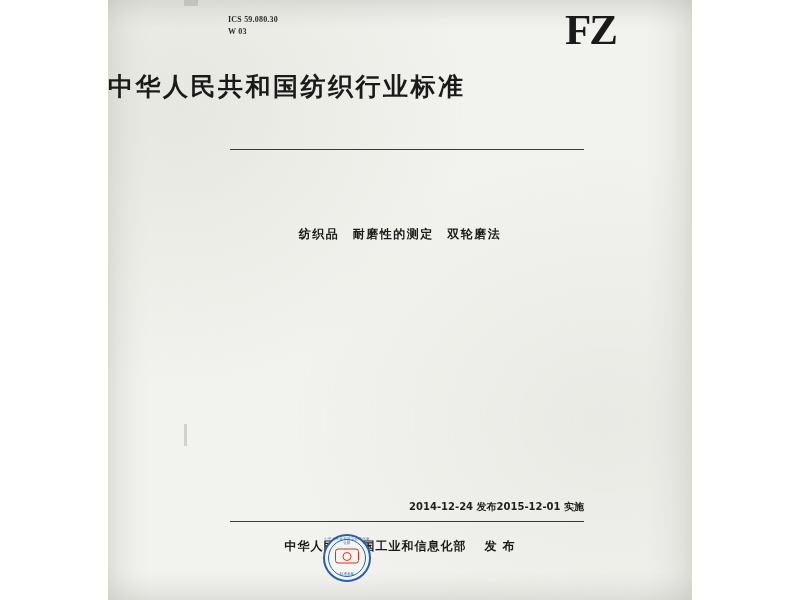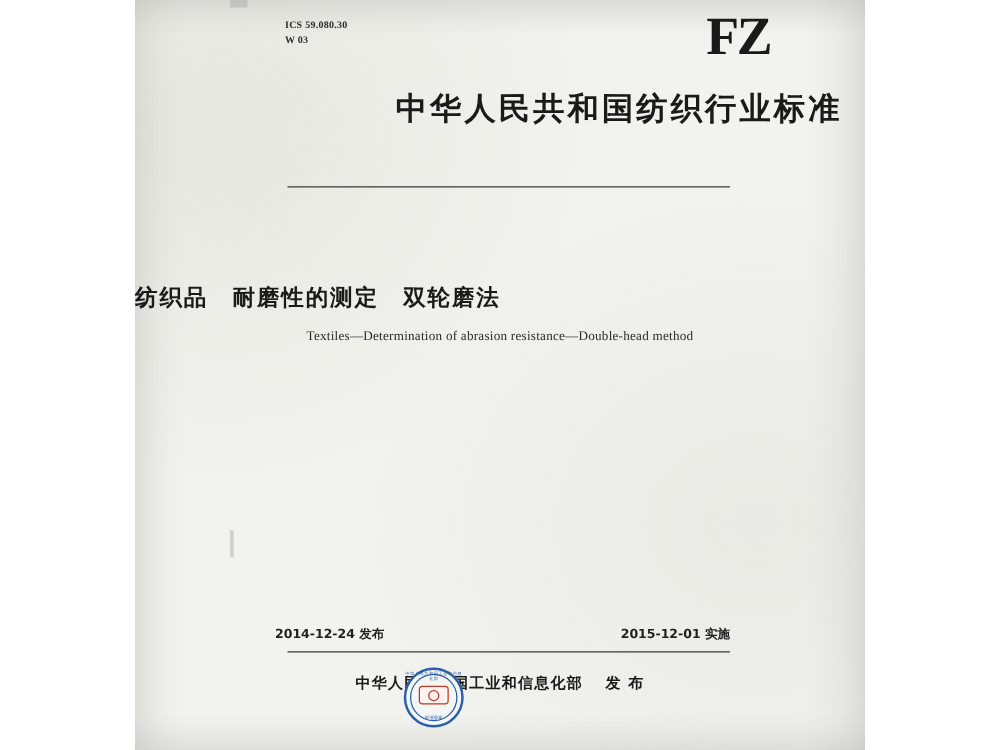--- a/index.html
+++ b/index.html
@@ -67,23 +67,23 @@
     font-size: 43px;
     font-weight: bold;
     color: #1a1a1a;
     letter-spacing: -2px;
     line-height: 1;
   }
 
   .main-title {
     position: absolute;
     left: 0;
-    right: 18px;
+    right: 0;
     top: 70px;
-    text-align: right;
+    text-align: left;
     font-family: "DejaVu Sans", sans-serif;
     font-size: 25px;
     font-weight: bold;
     color: #1a1a1a;
     letter-spacing: 2.5px;
   }
 
   .std-number {
     position: absolute;
     left: 0;
@@ -104,47 +104,47 @@
     top: 149px;
     height: 1px;
     background: #3a3a3a;
   }
 
   .doc-title-cn {
     position: absolute;
     left: 0;
     right: 0;
     top: 226px;
-    text-align: left;
-    font-family: "DejaVu Sans", sans-serif;
-    font-size: 18px;
+    text-align: center;
+    font-family: "DejaVu Sans", sans-serif;
+    font-size: 12px;
     font-weight: bold;
     color: #1a1a1a;
     letter-spacing: 1.5px;
   }
 
   .doc-title-en {
     position: absolute;
     left: 0;
     right: 0;
     top: 264px;
     text-align: center;
     font-family: "Liberation Serif", serif;
     font-size: 10.5px;
     color: #2a2a2a;
     letter-spacing: 0.2px;
   }
 
   .date-row {
     position: absolute;
-    left: 112px;
+    left: 134px;
     right: 108px;
     top: 500px;
     display: flex;
-    justify-content: space-between;
+    justify-content: flex-end;
     font-family: "DejaVu Sans", sans-serif;
     font-size: 10px;
     font-weight: bold;
     color: #1f1f1f;
   }
   .date-row .d-item { white-space: nowrap; }
 
   .bottom-rule {
     position: absolute;
     left: 122px;
@@ -248,21 +248,20 @@
 
     <div class="fz-logo">FZ</div>
 
     <div class="main-title">中华人民共和国纺织行业标准</div>
 
 
     <div class="rule"></div>
 
     <div class="doc-title-cn">纺织品　耐磨性的测定　双轮磨法</div>
 
-    <div class="doc-title-en">Textiles—Determination of abrasion resistance—Double-head method</div>
 
     <div class="date-row">
       <div class="d-item">2014-12-24 发布</div>
       <div class="d-item">2015-12-01 实施</div>
     </div>
 
     <div class="bottom-rule"></div>
 
     <div class="issuer">
       <span>中华人民共和国工业和信息化部</span><span class="gap"></span><span>发 布</span>

